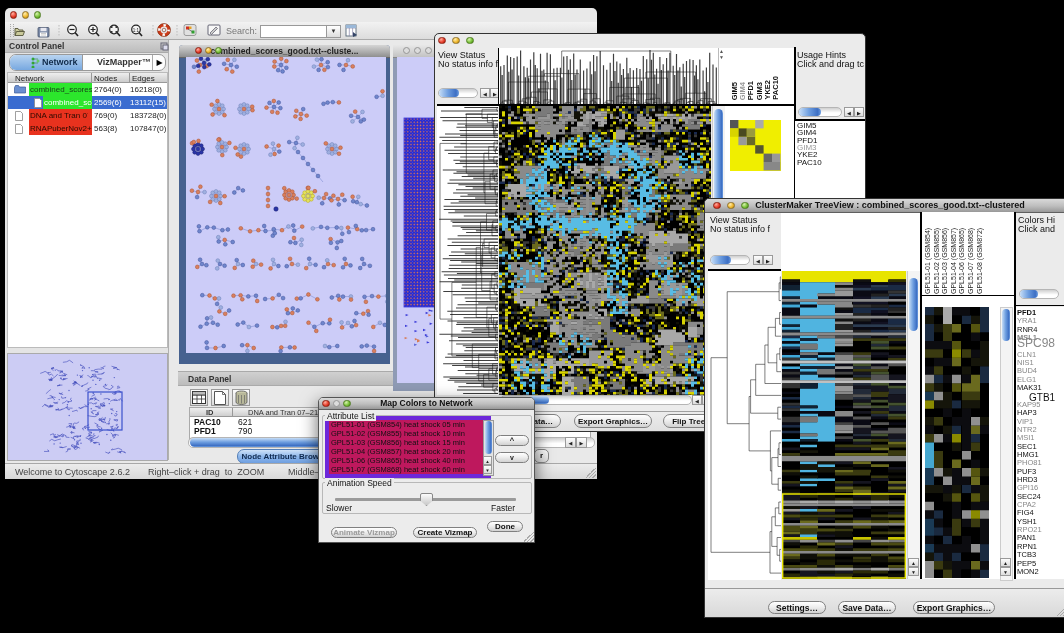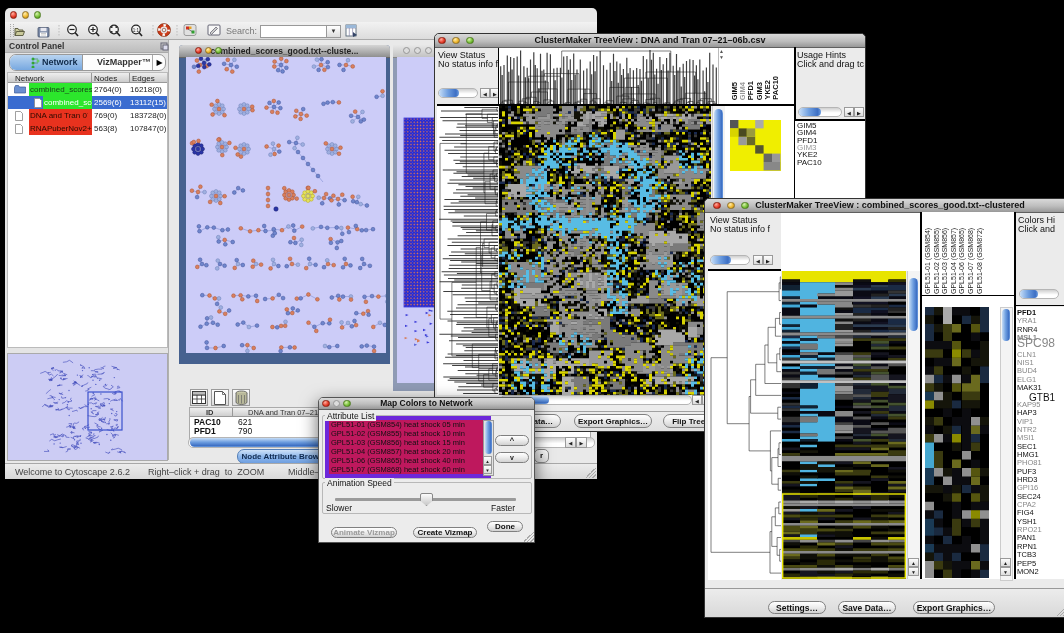--- a/index.html
+++ b/index.html
@@ -300,20 +300,23 @@
           <circle cx="73.0" cy="89.2" r="0.7" fill="#5560c8"></circle>
           <circle cx="106.3" cy="23.6" r="0.7" fill="#5560c8"></circle>
           <circle cx="83.8" cy="85.8" r="0.7" fill="#5560c8"></circle>
           <circle cx="108.7" cy="57.6" r="0.7" fill="#5560c8"></circle>
           <rect x="80" y="38" width="34" height="38" fill="none" stroke="#3a50cc" stroke-width="1.2"></rect>
         </svg>
       </div>
     </div>
     <div class="ab" style="left:164px;top:32px;width:428px;height:420px;background:#e9e9e9"></div>
     <div class="ab" style="left:173px;top:361px;width:419px;height:91px;background:#e9e9e9">
+      <div class="ab" style="left:0;top:2px;width:419px;height:13px;background:linear-gradient(#d0d0d0,#bcbcbc);border-top:1px solid #aaa;border-bottom:1px solid #aaa">
+        <span class="t" style="left:10px;top:1.5px;font-size:8.5px;font-weight:bold;color:#333">Data Panel</span>
+      </div>
       <div class="sqb" style="left:12px;top:20px;width:18px;height:17px"></div>
       <svg class="ab" style="left:14px;top:22px" width="14" height="13">
         <rect x="0.5" y="0.5" width="13" height="12" fill="#fff" stroke="#333" stroke-width="1"></rect>
         <path d="M0.5 4h13M0.5 8h13M5 0.5v12M9.5 0.5v12" stroke="#333" stroke-width="0.8"></path>
         <rect x="0.5" y="0.5" width="13" height="3.5" fill="#bbb" stroke="#333" stroke-width="0.8"></rect>
       </svg>
       <div class="sqb" style="left:33px;top:20px;width:18px;height:17px"></div>
       <svg class="ab" style="left:36px;top:21.5px" width="12" height="14">
         <path d="M0.5 0.5h8l3 3v10h-11z" fill="#fff" stroke="#555" stroke-width="1"></path>
         <path d="M8.5 0.5v3h3" fill="none" stroke="#555" stroke-width="0.8"></path>
@@ -1145,23 +1148,20 @@
       </div>
     </div>
     <div class="ab" style="left:0;top:455px;width:592px;height:15px;background:linear-gradient(#ececec,#d8d8d8);border-top:1px solid #a8a8a8">
       <span class="t" style="left:10px;top:3px;font-size:9px;color:#444">Welcome to Cytoscape 2.6.2</span>
       <span class="t" style="left:143px;top:3px;font-size:9px;color:#444">Right–click + drag&nbsp; to&nbsp; ZOOM</span>
       <span class="t" style="left:283px;top:3px;font-size:9px;color:#444">Middle–click + drag to PAN</span>
       <div class="grip" style="right:1px;bottom:1px"></div>
     </div>
   </div>
 <div class="win" style="left:434px;top:33px;width:430px;height:397px;border:1px solid #333;border-radius:5px 5px 0 0;background:#ebebeb;overflow:hidden">
-    <div class="tbar" style="height:13px">
-      <b style="font-size:9px;line-height:13px">ClusterMaker TreeView : DNA and Tran 07–21–06b.csv</b>
-    </div>
     <span class="lt r" style="left:3px;top:2.5px"></span>
     <span class="lt y" style="left:17px;top:2.5px"></span>
     <span class="lt g" style="left:31px;top:2.5px"></span>
     <div class="t" style="left:3px;top:16px;font-size:9px;color:#111">View Status</div>
     <div class="t" style="left:3px;top:25px;font-size:9px;color:#111">No status info f</div>
     <div class="trk" style="left:3px;top:54px;width:40px;height:10px"></div>
     <div class="aqv" style="left:4px;top:55px;width:20px;height:8px"></div>
     <div class="sqb" style="left:45px;top:54px;width:10px;height:10px;font-size:5px;line-height:10px">◀</div>
     <div class="sqb" style="left:55px;top:54px;width:10px;height:10px;font-size:5px;line-height:10px">▶</div>
     <div class="ab" style="left:63px;top:14px;width:220px;height:56px;background:#fff;border-left:1px solid #000"><svg width="220" height="56">

